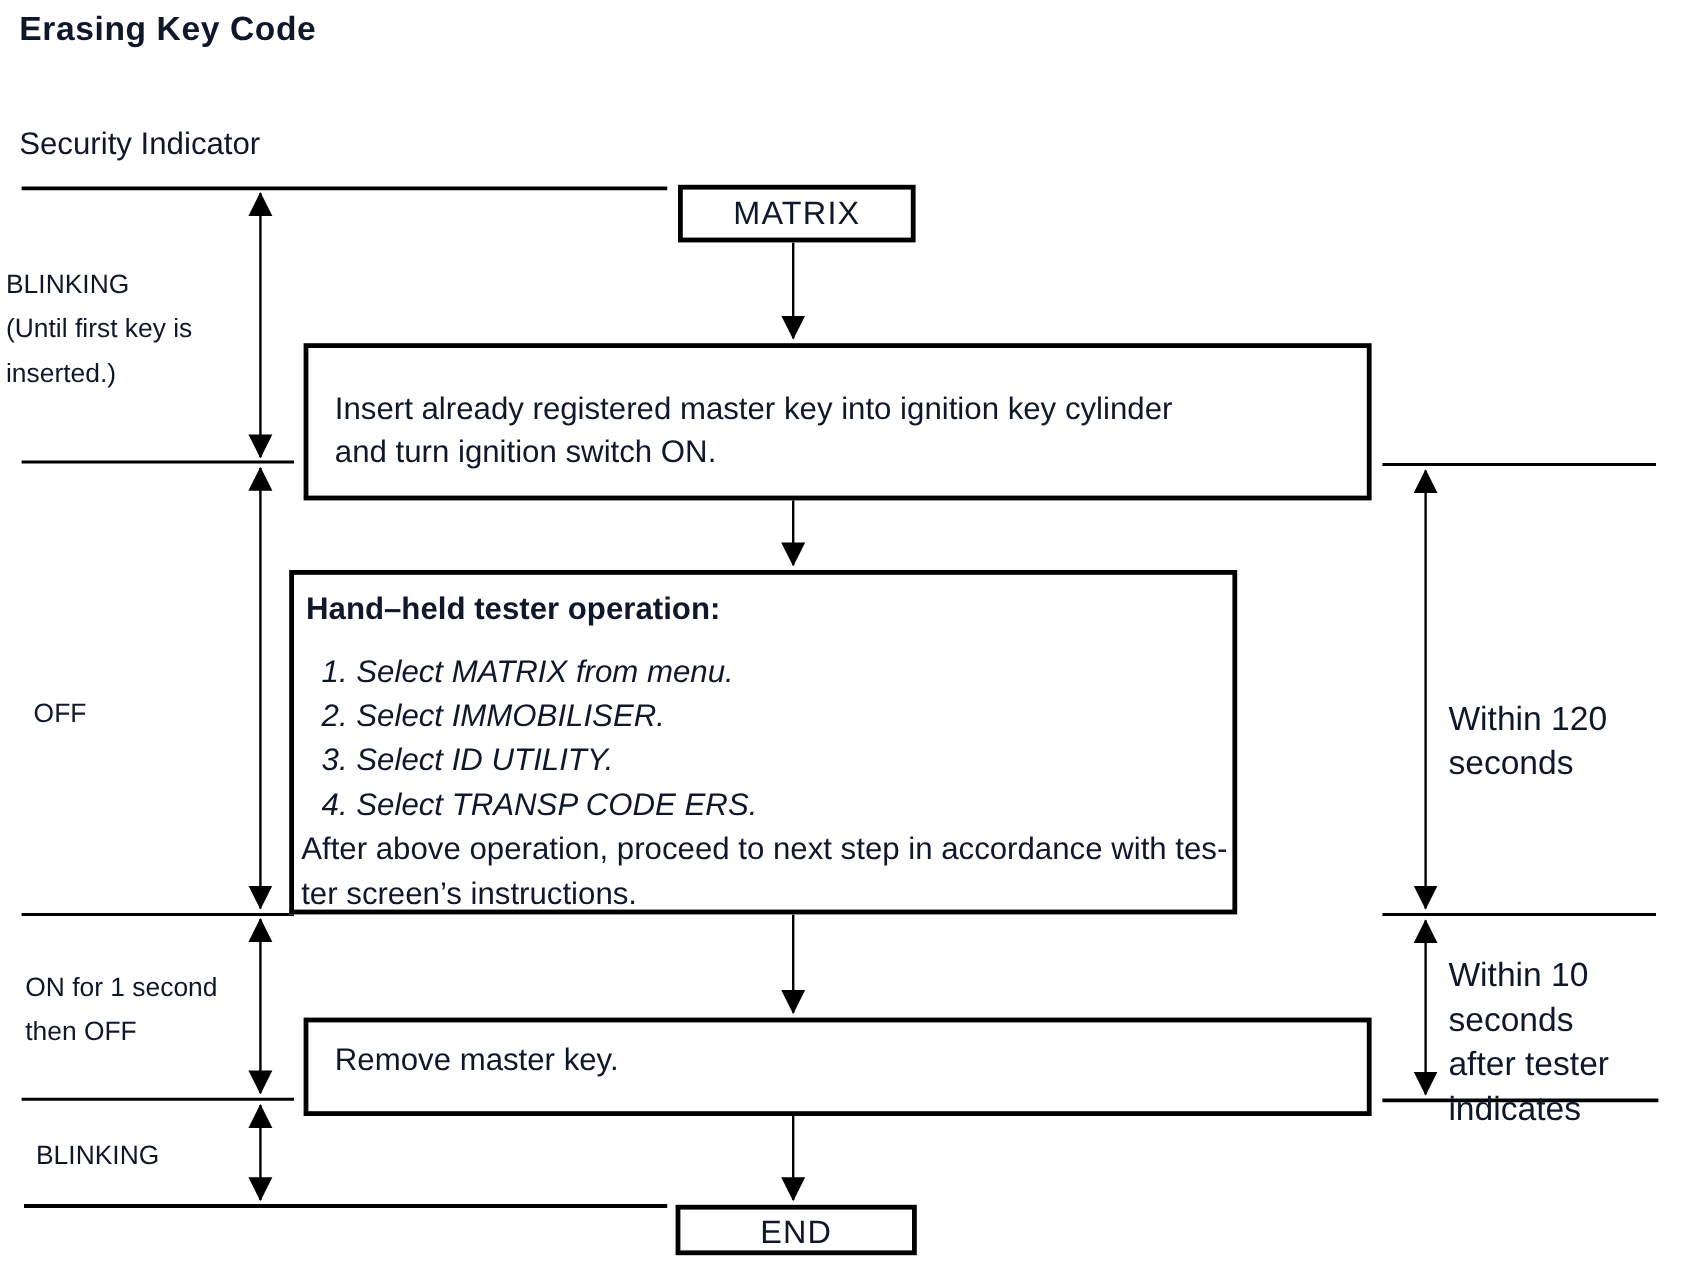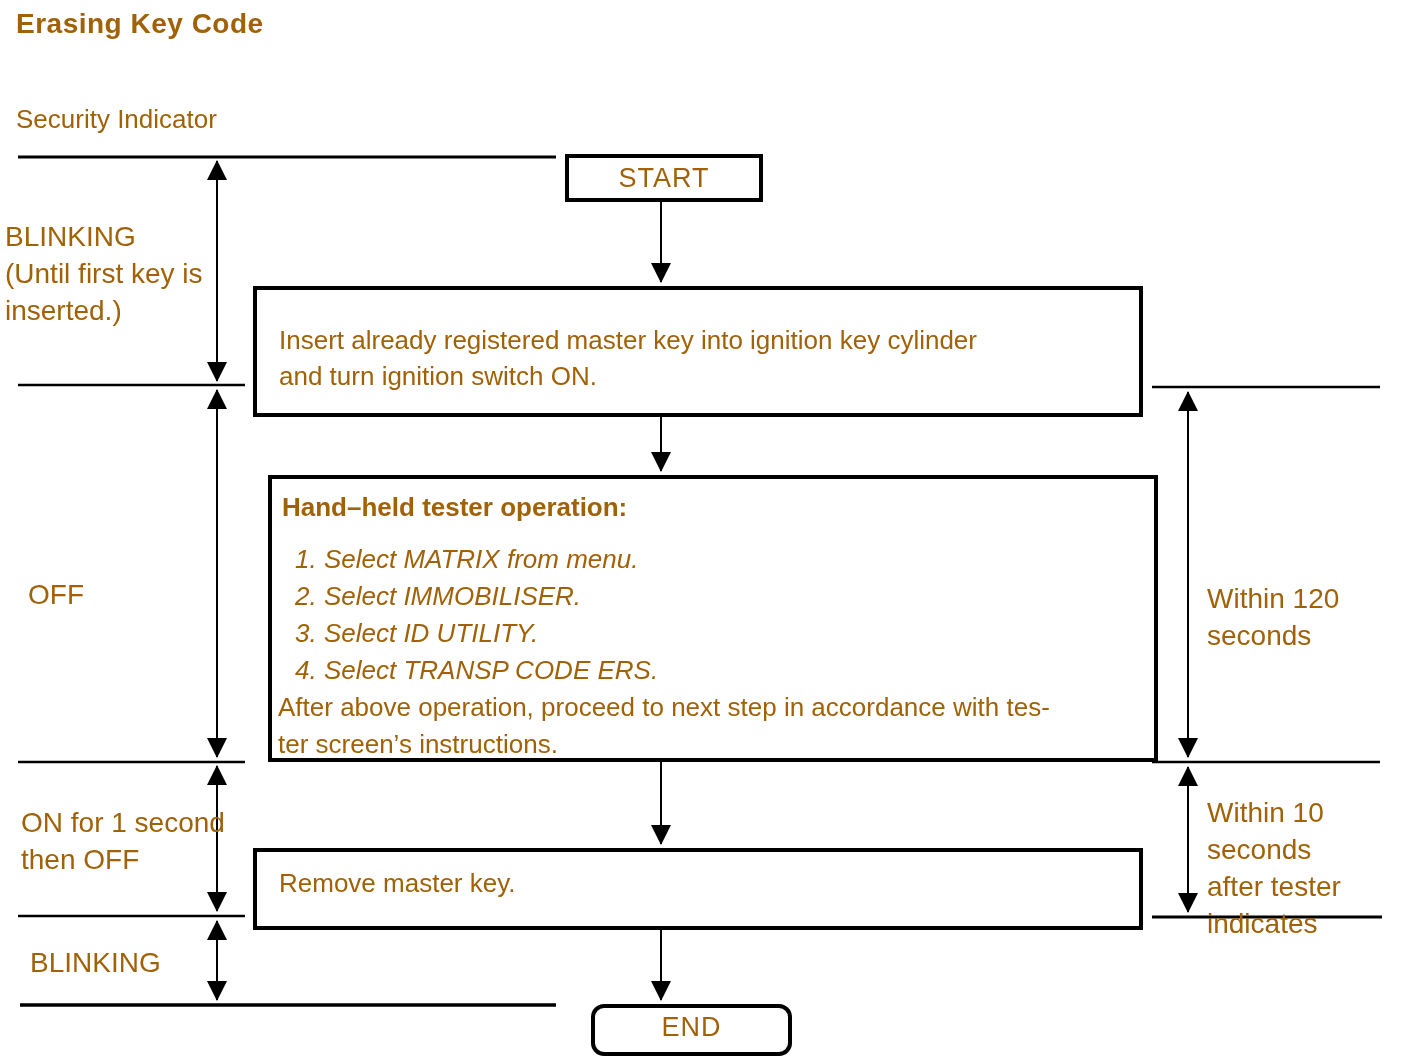--- a/index.html
+++ b/index.html
@@ -1,21 +1,21 @@
 <!DOCTYPE html>
 <html><head>
 <meta charset="utf-8">
 <style>
   html, body { margin: 0; padding: 0; background: #ffffff; }
   .canvas {
     position: relative;
     width: 1408px;
     height: 1060px;
     background: #ffffff;
-    color: #a16207;
+    color: #0f172a;
     font-family: "Liberation Sans", "DejaVu Sans", sans-serif;
     overflow: hidden;
   }
   .lines {
     position: absolute;
     left: 0; top: 0;
     width: 1408px; height: 1060px;
   }
   .abs { position: absolute; }
   .pre { white-space: pre-line; }
@@ -24,21 +24,21 @@
     left: 16px; top: 8px;
     font-size: 28px;
     font-weight: bold;
     letter-spacing: 0.5px;
   }
   .sec-label {
     left: 16px; top: 104px;
     font-size: 26px;
   }
   .state-label {
-    font-size: 28px;
+    font-size: 22px;
     line-height: 37px;
   }
   .state-blinking-first { left: 5px;  top: 218px; }
   .state-off            { left: 28px; top: 576px; }
   .state-on-1s          { left: 21px;  top: 804px; }
   .state-blinking       { left: 30px; top: 944px; }
 
   .timing-label {
     font-size: 28px;
     line-height: 37px;
@@ -51,24 +51,24 @@
     border: 4px solid #000000;
     background: #ffffff;
     font-size: 26px;
   }
   .terminal {
     text-align: center;
     font-size: 27px;
     letter-spacing: 1px;
   }
   .start-box { left: 565px; top: 154px; width: 198px; height: 48px; line-height: 40px; }
-  .end-box   { left: 591px; top: 1004px; width: 201px; height: 52px; line-height: 38px; border-radius: 13px; }
+  .end-box   { left: 563px; top: 1004px; width: 201px; height: 42px; line-height: 38px; }
 
   .step1 { left: 253px; top: 286px; width: 890px; height: 131px; padding: 32px 18px 0 22px; line-height: 36px; }
-  .step2 { left: 268px; top: 475px; width: 890px; height: 287px; }
+  .step2 { left: 241px; top: 475px; width: 790px; height: 287px; }
   .step3 { left: 253px; top: 848px; width: 890px; height: 82px;  padding: 13px 18px 0 22px; line-height: 36px; }
 
   .step2-heading {
     margin: 12px 0 0 10px;
     font-weight: bold;
     line-height: 32px;
   }
   .step2-items { margin: 18px 0 0 23px; font-style: italic; }
   .step2-item  { line-height: 37px; }
   .step2-note  { margin: 0 0 0 6px; line-height: 37px; }
@@ -115,21 +115,21 @@
   <div class="abs sec-label">Security Indicator</div>
 
   <div class="abs state-label state-blinking-first pre">BLINKING
 (Until first key is
 inserted.)</div>
   <div class="abs state-label state-off">OFF</div>
   <div class="abs state-label state-on-1s pre">ON for 1 second
 then OFF</div>
   <div class="abs state-label state-blinking">BLINKING</div>
 
-  <div class="abs flowbox terminal start-box">START</div>
+  <div class="abs flowbox terminal start-box">MATRIX</div>
 
   <div class="abs flowbox step1 pre">Insert already registered master key into ignition key cylinder
 and turn ignition switch ON.</div>
 
   <div class="abs flowbox step2">
     <div class="step2-heading">Hand–held tester operation:</div>
     <div class="step2-items">
       <div class="step2-item">1. Select MATRIX from menu.</div>
       <div class="step2-item">2. Select IMMOBILISER.</div>
       <div class="step2-item">3. Select ID UTILITY.</div>

